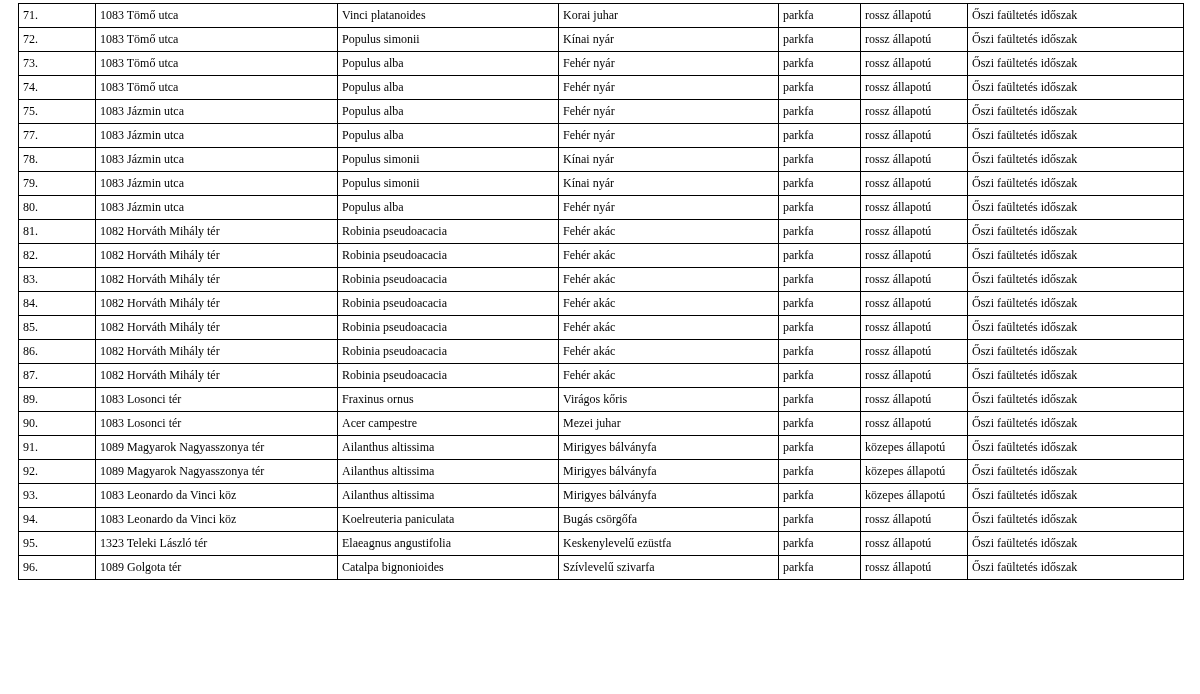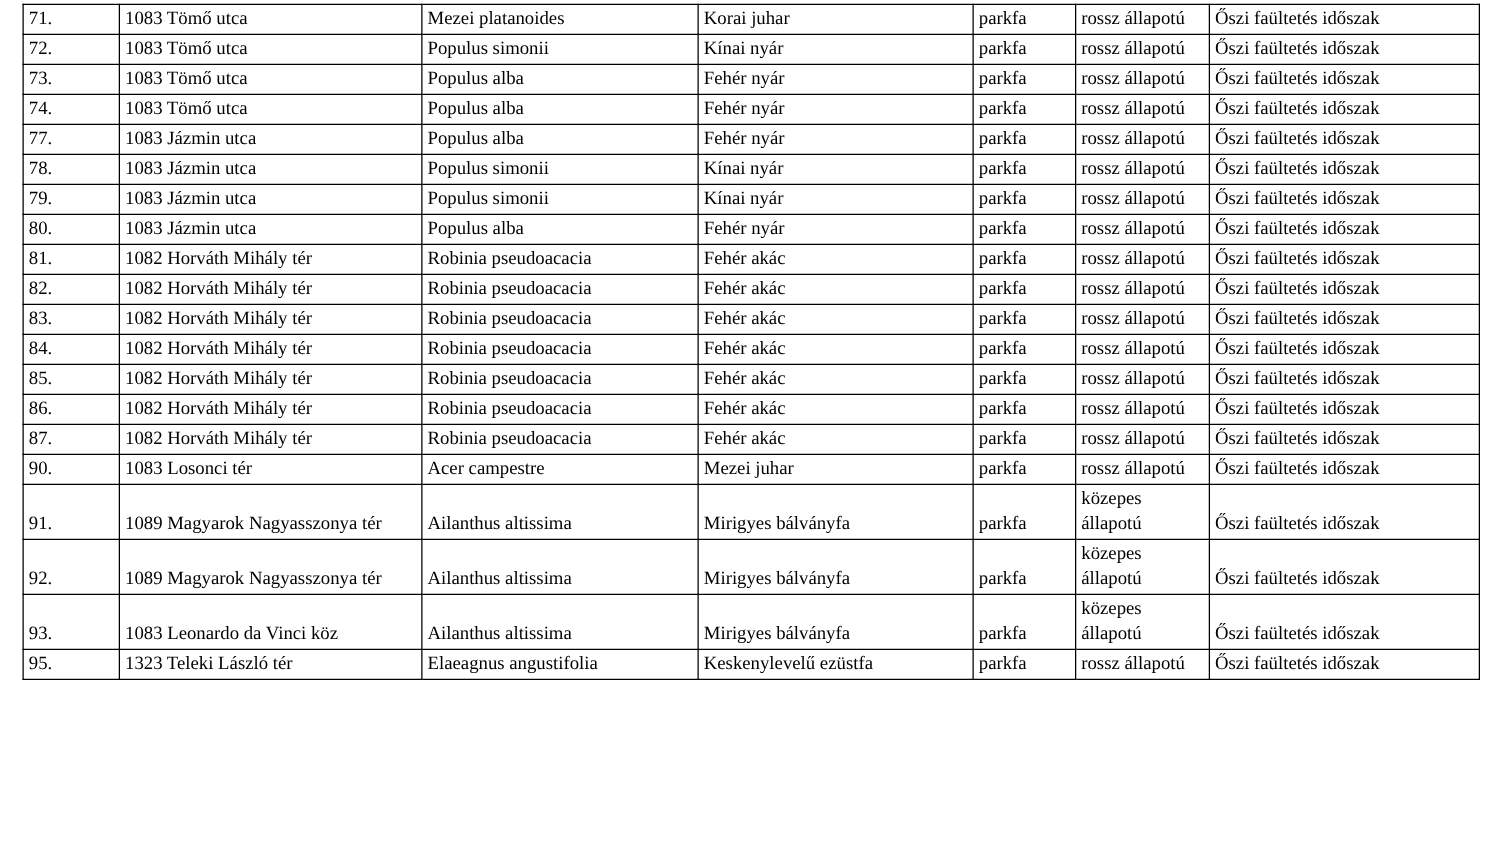--- a/index.html
+++ b/index.html
@@ -18,21 +18,21 @@
     font-family: "Liberation Serif", "DejaVu Serif", serif;
     color: #000000;
   }
   table.tree-table {
     position: absolute;
     left: 18px;
     top: 3px;
     border-collapse: collapse;
     table-layout: fixed;
     width: 1165px;
-    font-size: 15px;
+    font-size: 12px;
     line-height: 20px;
   }
   table.tree-table td {
     border: 1px solid #000000;
     vertical-align: bottom;
     padding: 1px 3px 2px 4px;
     overflow: hidden;
     white-space: normal;
     word-wrap: break-word;
   }
@@ -58,21 +58,21 @@
       <col class="c-latin">
       <col class="c-hun">
       <col class="c-type">
       <col class="c-cond">
       <col class="c-per">
     </colgroup>
     <tbody>
         <tr>
           <td>71.</td>
           <td>1083 Tömő utca</td>
-          <td>Mezei platanoides</td>
+          <td>Vinci platanoides</td>
           <td>Korai juhar</td>
           <td>parkfa</td>
           <td>rossz állapotú</td>
           <td>Őszi faültetés időszak</td>
         </tr>
         <tr>
           <td>72.</td>
           <td>1083 Tömő utca</td>
           <td>Populus simonii</td>
           <td>Kínai nyár</td>
@@ -92,20 +92,29 @@
         <tr>
           <td>74.</td>
           <td>1083 Tömő utca</td>
           <td>Populus alba</td>
           <td>Fehér nyár</td>
           <td>parkfa</td>
           <td>rossz állapotú</td>
           <td>Őszi faültetés időszak</td>
         </tr>
         <tr>
+          <td>75.</td>
+          <td>1083 Jázmin utca</td>
+          <td>Populus alba</td>
+          <td>Fehér nyár</td>
+          <td>parkfa</td>
+          <td>rossz állapotú</td>
+          <td>Őszi faültetés időszak</td>
+        </tr>
+        <tr>
           <td>77.</td>
           <td>1083 Jázmin utca</td>
           <td>Populus alba</td>
           <td>Fehér nyár</td>
           <td>parkfa</td>
           <td>rossz állapotú</td>
           <td>Őszi faültetés időszak</td>
         </tr>
         <tr>
           <td>78.</td>
@@ -186,20 +195,29 @@
           <td>Fehér akác</td>
           <td>parkfa</td>
           <td>rossz állapotú</td>
           <td>Őszi faültetés időszak</td>
         </tr>
         <tr>
           <td>87.</td>
           <td>1082 Horváth Mihály tér</td>
           <td>Robinia pseudoacacia</td>
           <td>Fehér akác</td>
+          <td>parkfa</td>
+          <td>rossz állapotú</td>
+          <td>Őszi faültetés időszak</td>
+        </tr>
+        <tr>
+          <td>89.</td>
+          <td>1083 Losonci tér</td>
+          <td>Fraxinus ornus</td>
+          <td>Virágos kőris</td>
           <td>parkfa</td>
           <td>rossz állapotú</td>
           <td>Őszi faültetés időszak</td>
         </tr>
         <tr>
           <td>90.</td>
           <td>1083 Losonci tér</td>
           <td>Acer campestre</td>
           <td>Mezei juhar</td>
           <td>parkfa</td>
@@ -227,23 +245,41 @@
         <tr>
           <td>93.</td>
           <td>1083 Leonardo da Vinci köz</td>
           <td>Ailanthus altissima</td>
           <td>Mirigyes bálványfa</td>
           <td>parkfa</td>
           <td>közepes állapotú</td>
           <td>Őszi faültetés időszak</td>
         </tr>
         <tr>
+          <td>94.</td>
+          <td>1083 Leonardo da Vinci köz</td>
+          <td>Koelreuteria paniculata</td>
+          <td>Bugás csörgőfa</td>
+          <td>parkfa</td>
+          <td>rossz állapotú</td>
+          <td>Őszi faültetés időszak</td>
+        </tr>
+        <tr>
           <td>95.</td>
           <td>1323 Teleki László tér</td>
           <td>Elaeagnus angustifolia</td>
           <td>Keskenylevelű ezüstfa</td>
+          <td>parkfa</td>
+          <td>rossz állapotú</td>
+          <td>Őszi faültetés időszak</td>
+        </tr>
+        <tr>
+          <td>96.</td>
+          <td>1089 Golgota tér</td>
+          <td>Catalpa bignonioides</td>
+          <td>Szívlevelű szivarfa</td>
           <td>parkfa</td>
           <td>rossz állapotú</td>
           <td>Őszi faültetés időszak</td>
         </tr>
       </tbody>
   </table>
 </div>
 
 </body></html>

